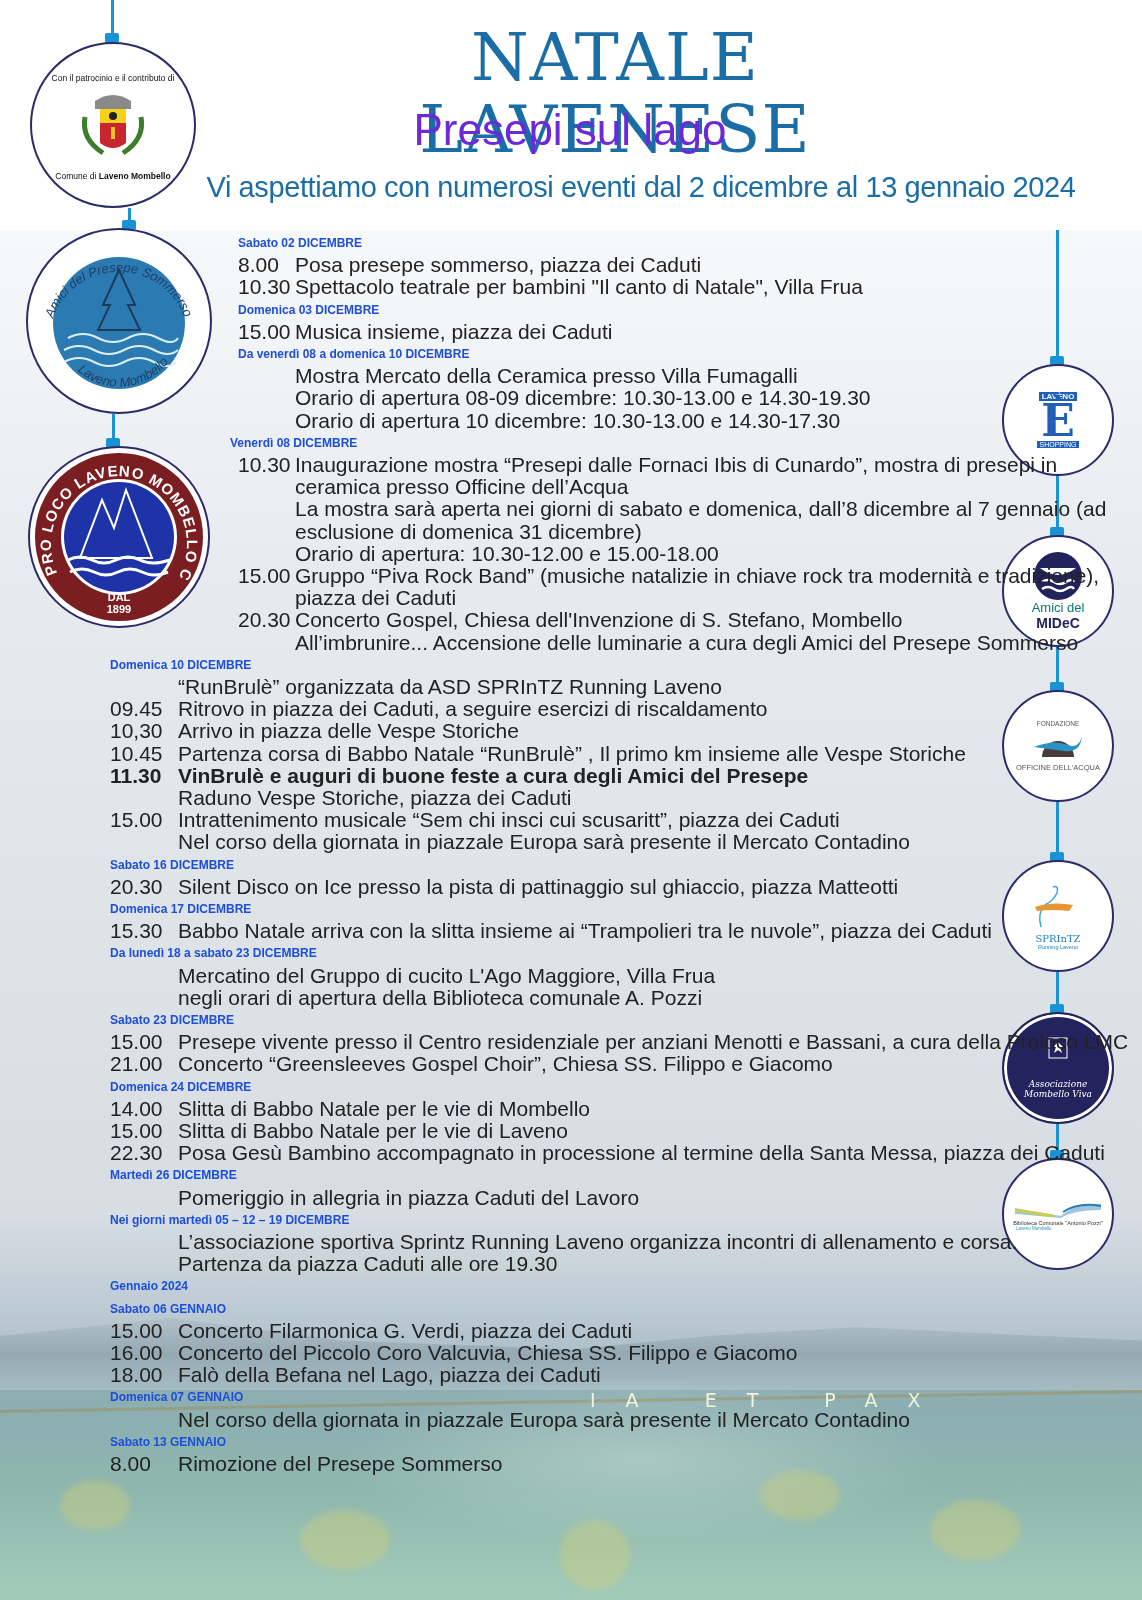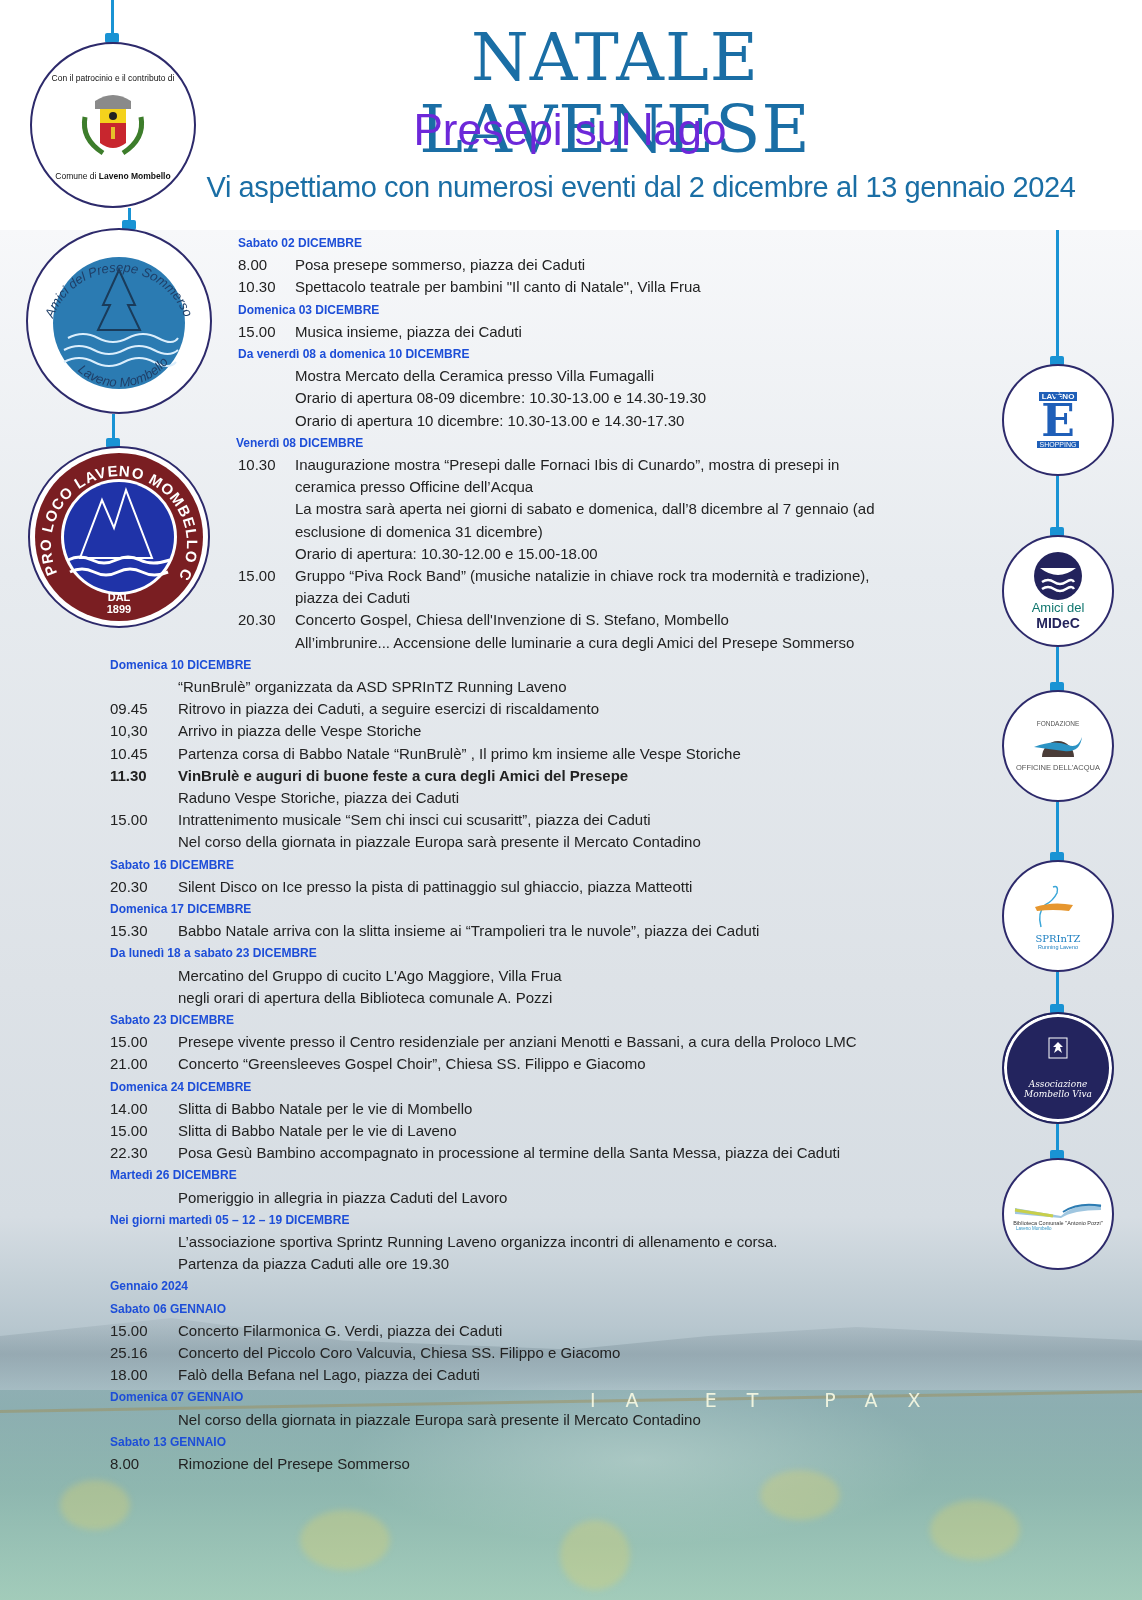--- a/index.html
+++ b/index.html
@@ -57,21 +57,21 @@
   .cap { position: absolute; width: 14px; height: 10px; background: #1993d4; border-radius: 2px; }
   .ornament {
     position: absolute; border-radius: 50%; background: #ffffff;
     border: 2px solid #2d2a6b; box-sizing: border-box; overflow: hidden;
     display: flex; flex-direction: column; align-items: center; justify-content: center;
   }
 
   
   .sched { position: absolute; left: 0; top: 0; }
   .line {
-    position: absolute; white-space: nowrap; font-size: 15px; color: #222;
+    position: absolute; white-space: nowrap; font-size: 21px; color: #222;
     font-family: "Liberation Sans", sans-serif; line-height: 22px;
   }
   .line.head { color: #1d4ed8; font-weight: bold; font-size: 12px; }
   .time { display: inline-block; width: 57px; }
   .time.wide { width: 68px; }
 </style>
 </head>
 <body>
 
 <div class="bg"></div>
@@ -209,21 +209,21 @@
 <div class="sched" id="sched">
     <div class="line head" style="left: 238px; top: 232px;">Sabato 02 DICEMBRE</div>
     <div class="line" style="left: 238px; top: 254.2px;"><span class="time">8.00</span><span>Posa presepe sommerso, piazza dei Caduti</span></div>
     <div class="line" style="left: 238px; top: 276.4px;"><span class="time">10.30</span><span>Spettacolo teatrale per bambini "Il canto di Natale", Villa Frua</span></div>
     <div class="line head" style="left: 238px; top: 298.6px;">Domenica 03 DICEMBRE</div>
     <div class="line" style="left: 238px; top: 320.8px;"><span class="time">15.00</span><span>Musica insieme, piazza dei Caduti</span></div>
     <div class="line head" style="left: 238px; top: 343px;">Da venerdì 08 a domenica 10 DICEMBRE</div>
     <div class="line" style="left: 238px; top: 365.2px;"><span class="time"></span><span>Mostra Mercato della Ceramica presso Villa Fumagalli</span></div>
     <div class="line" style="left: 238px; top: 387.4px;"><span class="time"></span><span>Orario di apertura 08-09 dicembre: 10.30-13.00 e 14.30-19.30</span></div>
     <div class="line" style="left: 238px; top: 409.6px;"><span class="time"></span><span>Orario di apertura 10 dicembre: 10.30-13.00 e 14.30-17.30</span></div>
-    <div class="line head" style="left: 236px; top: 431.8px;">Venerdì 08 DICEMBRE</div>
+    <div class="line head" style="left: 230px; top: 431.8px;">Venerdì 08 DICEMBRE</div>
     <div class="line" style="left: 238px; top: 454px;"><span class="time">10.30</span><span>Inaugurazione mostra “Presepi dalle Fornaci Ibis di Cunardo”, mostra di presepi in</span></div>
     <div class="line" style="left: 238px; top: 476.2px;"><span class="time"></span><span>ceramica presso Officine dell’Acqua</span></div>
     <div class="line" style="left: 238px; top: 498.4px;"><span class="time"></span><span>La mostra sarà aperta nei giorni di sabato e domenica, dall’8 dicembre al 7 gennaio (ad</span></div>
     <div class="line" style="left: 238px; top: 520.6px;"><span class="time"></span><span>esclusione di domenica 31 dicembre)</span></div>
     <div class="line" style="left: 238px; top: 542.8px;"><span class="time"></span><span>Orario di apertura: 10.30-12.00 e 15.00-18.00</span></div>
     <div class="line" style="left: 238px; top: 565px;"><span class="time">15.00</span><span>Gruppo “Piva Rock Band” (musiche natalizie in chiave rock tra modernità e tradizione),</span></div>
     <div class="line" style="left: 238px; top: 587.2px;"><span class="time"></span><span>piazza dei Caduti</span></div>
     <div class="line" style="left: 238px; top: 609.4px;"><span class="time">20.30</span><span>Concerto Gospel, Chiesa dell'Invenzione di S. Stefano, Mombello</span></div>
     <div class="line" style="left: 238px; top: 631.6px;"><span class="time"></span><span>All’imbrunire... Accensione delle luminarie a cura degli Amici del Presepe Sommerso</span></div>
     <div class="line head" style="left: 110px; top: 653.8px;">Domenica 10 DICEMBRE</div>
@@ -250,19 +250,19 @@
     <div class="line" style="left: 110px; top: 1120px;"><span class="time wide">15.00</span><span>Slitta di Babbo Natale per le vie di Laveno</span></div>
     <div class="line" style="left: 110px; top: 1142.2px;"><span class="time wide">22.30</span><span>Posa Gesù Bambino accompagnato in processione al termine della Santa Messa, piazza dei Caduti</span></div>
     <div class="line head" style="left: 110px; top: 1164.4px;">Martedì 26 DICEMBRE</div>
     <div class="line" style="left: 110px; top: 1186.6px;"><span class="time wide"></span><span>Pomeriggio in allegria in piazza Caduti del Lavoro</span></div>
     <div class="line head" style="left: 110px; top: 1208.8px;">Nei giorni martedì 05 – 12 – 19 DICEMBRE</div>
     <div class="line" style="left: 110px; top: 1231px;"><span class="time wide"></span><span>L’associazione sportiva Sprintz Running Laveno organizza incontri di allenamento e corsa.</span></div>
     <div class="line" style="left: 110px; top: 1253.2px;"><span class="time wide"></span><span>Partenza da piazza Caduti alle ore 19.30</span></div>
     <div class="line head" style="left: 110px; top: 1275.4px;">Gennaio 2024</div>
     <div class="line head" style="left: 110px; top: 1297.6px;">Sabato 06 GENNAIO</div>
     <div class="line" style="left: 110px; top: 1319.8px;"><span class="time wide">15.00</span><span>Concerto Filarmonica G. Verdi, piazza dei Caduti</span></div>
-    <div class="line" style="left: 110px; top: 1342px;"><span class="time wide">25.16</span><span>Concerto del Piccolo Coro Valcuvia, Chiesa SS. Filippo e Giacomo</span></div>
+    <div class="line" style="left: 110px; top: 1342px;"><span class="time wide">16.00</span><span>Concerto del Piccolo Coro Valcuvia, Chiesa SS. Filippo e Giacomo</span></div>
     <div class="line" style="left: 110px; top: 1364.2px;"><span class="time wide">18.00</span><span>Falò della Befana nel Lago, piazza dei Caduti</span></div>
     <div class="line head" style="left: 110px; top: 1386.4px;">Domenica 07 GENNAIO</div>
     <div class="line" style="left: 110px; top: 1408.6px;"><span class="time wide"></span><span>Nel corso della giornata in piazzale Europa sarà presente il Mercato Contadino</span></div>
     <div class="line head" style="left: 110px; top: 1430.8px;">Sabato 13 GENNAIO</div>
     <div class="line" style="left: 110px; top: 1453px;"><span class="time wide">8.00</span><span>Rimozione del Presepe Sommerso</span></div>
   </div>
 
 </body></html>

